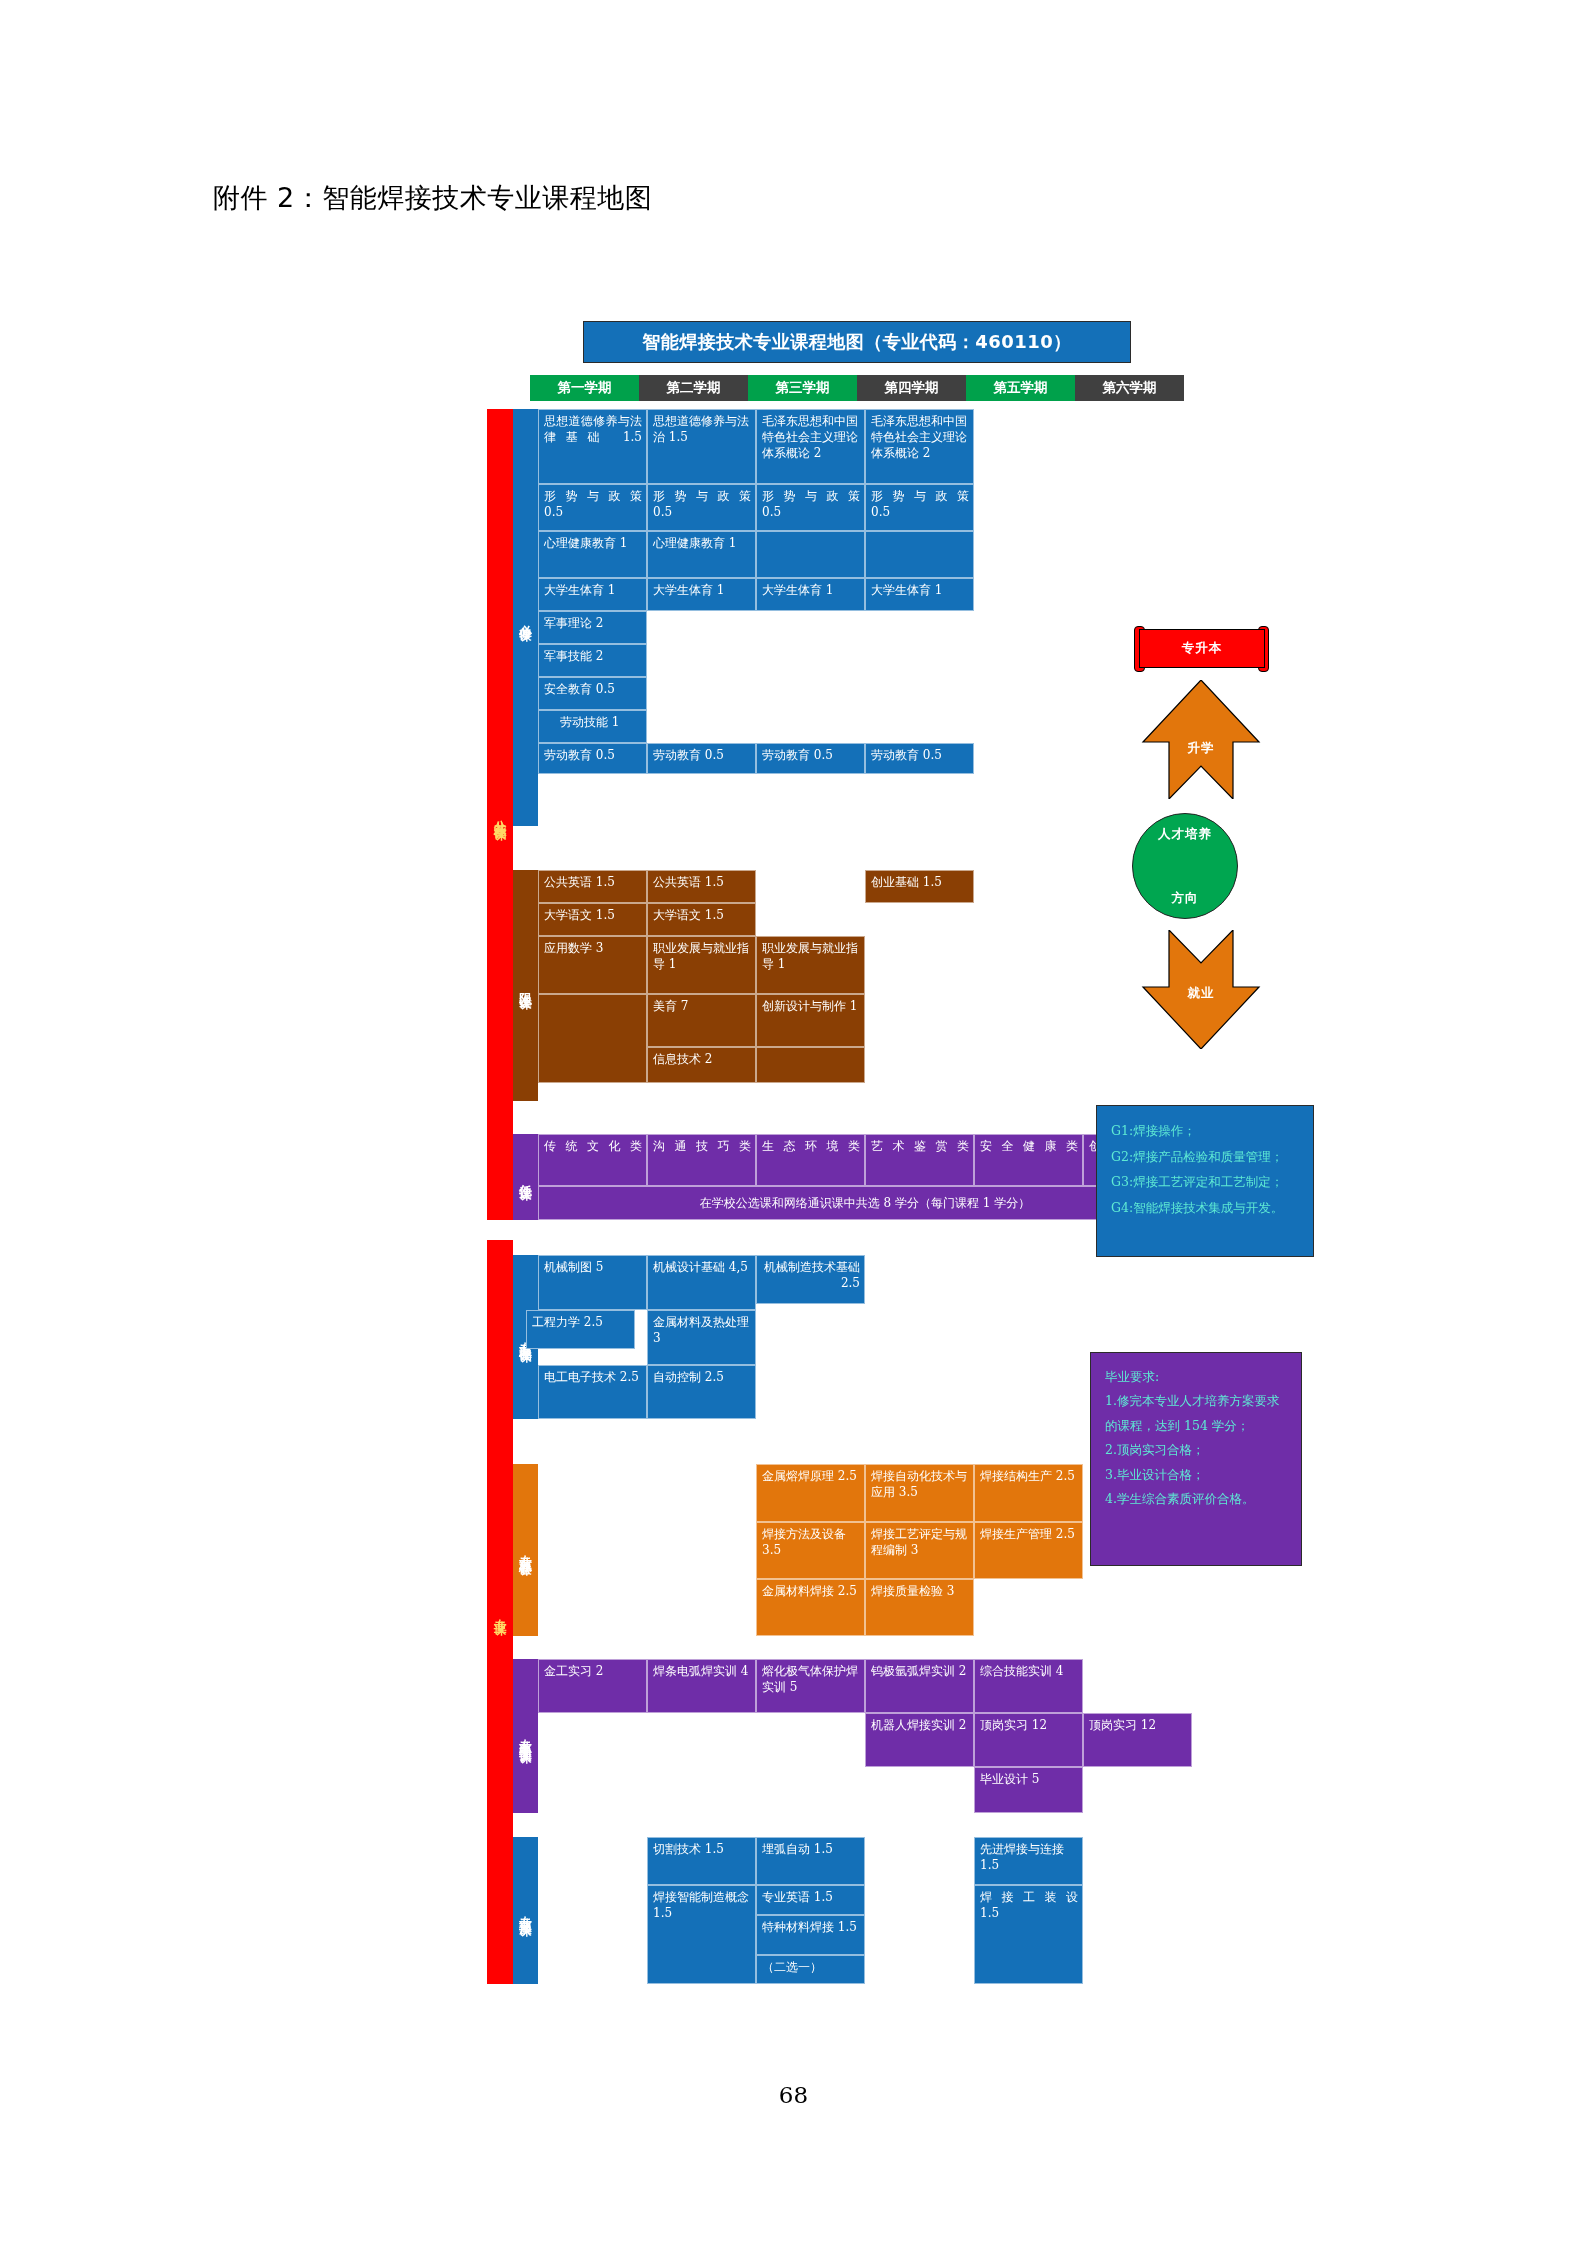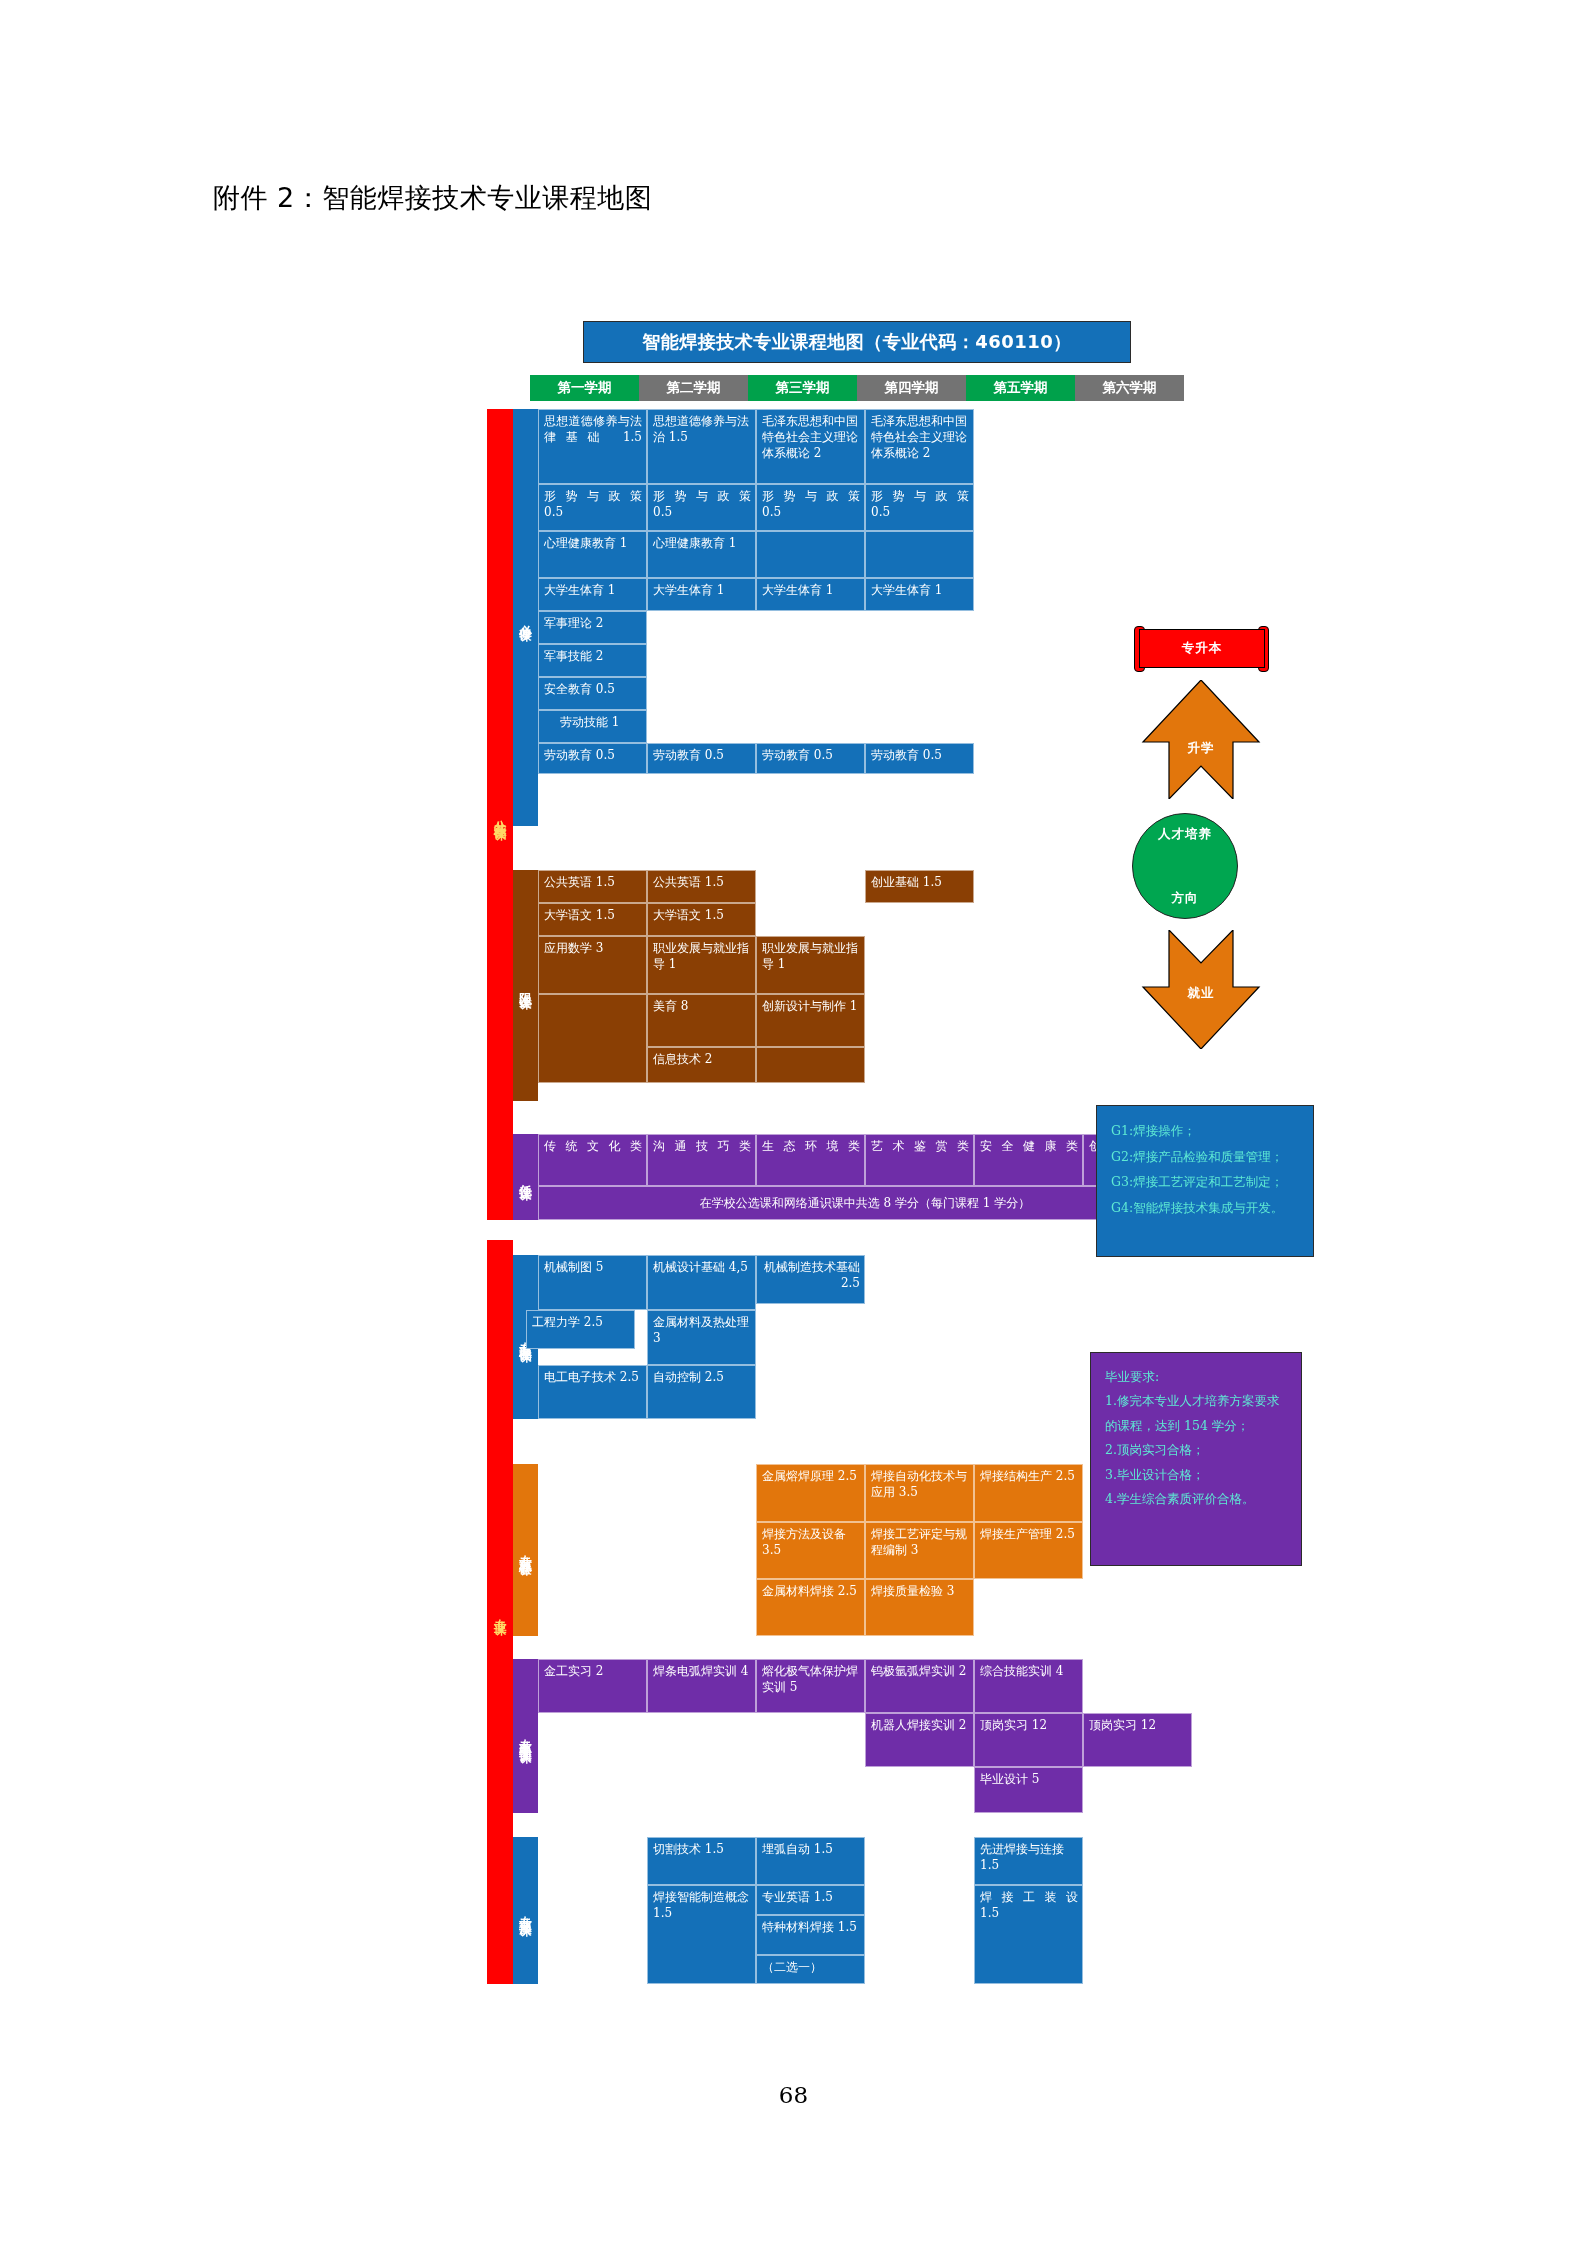--- a/index.html
+++ b/index.html
@@ -31,21 +31,21 @@
   }
 
   
   .sem-row{position:absolute;left:530px;top:375px;width:654px;height:26px;display:flex;}
   .sem-cell{
     flex:1;display:flex;align-items:center;justify-content:center;
     color:#fff;font-size:13.5px;font-weight:bold;
     font-family:"DejaVu Serif","Liberation Serif",serif;
   }
   .sem-green{background:#00a14b;}
-  .sem-brown{background:#737373;}
+  .sem-brown{background:#404040;}
 
   
   .spine{
     position:absolute;background:#ff0000;
     color:#ffd966;font-size:12.5px;font-weight:bold;
     font-family:"DejaVu Serif","Liberation Serif",serif;
     display:flex;align-items:center;justify-content:center;
     writing-mode:vertical-rl;text-orientation:upright;letter-spacing:2px;
     line-height:1.15;
   }
@@ -170,21 +170,21 @@
   <div class="cell c-brown" style="left:647px;top:870px;width:109px;height:33px;">公共英语 1.5</div>
   <div class="cell c-brown" style="left:865px;top:870px;width:109px;height:33px;">创业基础 1.5</div>
 
   <div class="cell c-brown" style="left:538px;top:903px;width:109px;height:33px;">大学语文 1.5</div>
   <div class="cell c-brown" style="left:647px;top:903px;width:109px;height:33px;">大学语文 1.5</div>
 
   <div class="cell c-brown" style="left:538px;top:936px;width:109px;height:58px;">应用数学 3</div>
   <div class="cell c-brown" style="left:647px;top:936px;width:109px;height:58px;">职业发展与就业指导 1</div>
   <div class="cell c-brown" style="left:756px;top:936px;width:109px;height:58px;">职业发展与就业指导 1</div>
 
-  <div class="cell c-brown" style="left:647px;top:994px;width:109px;height:53px;">美育 8</div>
+  <div class="cell c-brown" style="left:647px;top:994px;width:109px;height:53px;">美育 7</div>
   <div class="cell c-brown" style="left:756px;top:994px;width:109px;height:53px;">创新设计与制作 1</div>
 
   <div class="cell c-brown" style="left:647px;top:1047px;width:109px;height:36px;">信息技术 2</div>
   <div class="cell c-brown" style="left:756px;top:1047px;width:109px;height:36px;"></div>
   <div class="cell c-brown" style="left:538px;top:994px;width:109px;height:89px;"></div>
 
   <div class="vtab c-purple" style="left:513px;top:1134px;width:25px;height:86px;">任选课</div>
 
   <div class="cell c-purple justify" style="left:538px;top:1134px;width:109px;height:52px;">传 统 文 化 类</div>
   <div class="cell c-purple justify" style="left:647px;top:1134px;width:109px;height:52px;">沟 通 技 巧 类</div>

